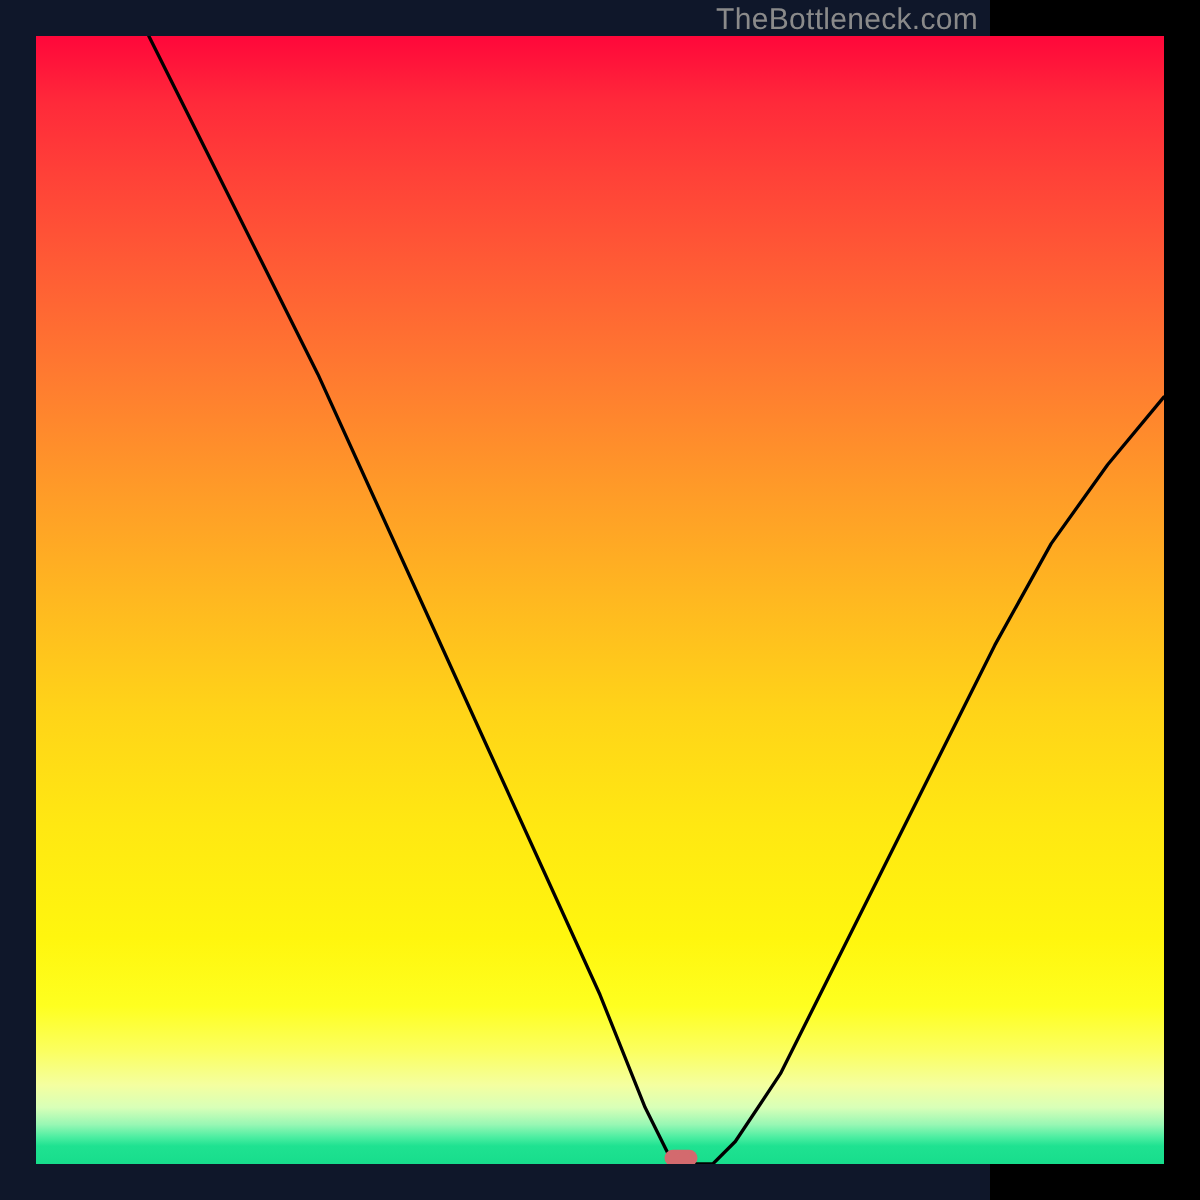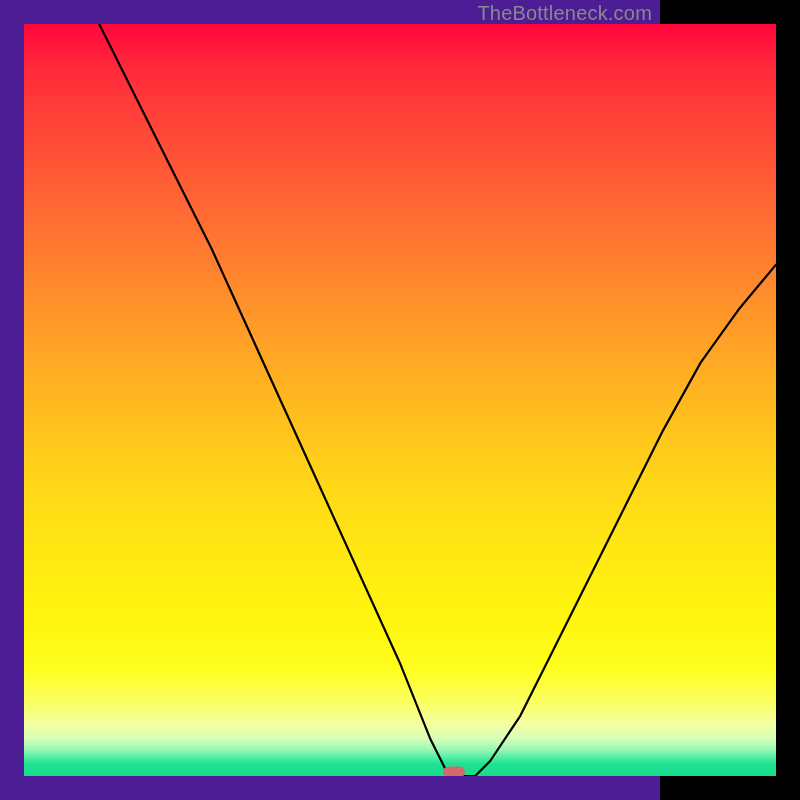--- a/index.html
+++ b/index.html
@@ -10,21 +10,21 @@
     background: #000;
     overflow: hidden;
     font-family: Arial, Helvetica, sans-serif;
   }
   .frame {
     position: absolute;
     left: 0;
     top: 0;
     width: 660px;
     height: 800px;
-    background: #4c1d95;
+    background: #0f172a;
   }
   .plot-area {
     position: absolute;
     left: 24px;
     top: 24px;
     width: 752px;
     height: 752px;
     overflow: hidden;
   }
   .gradient {

